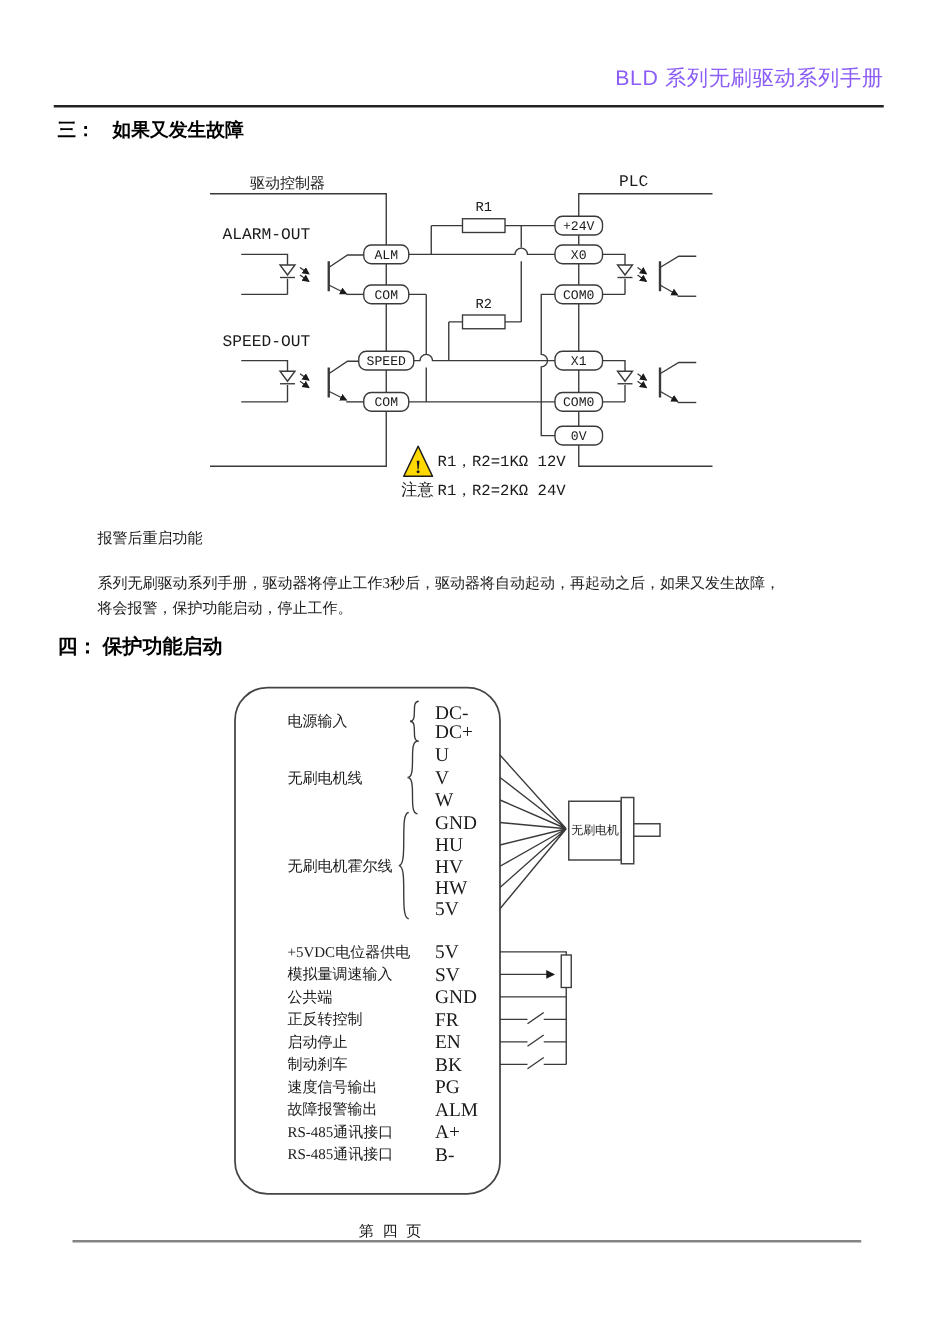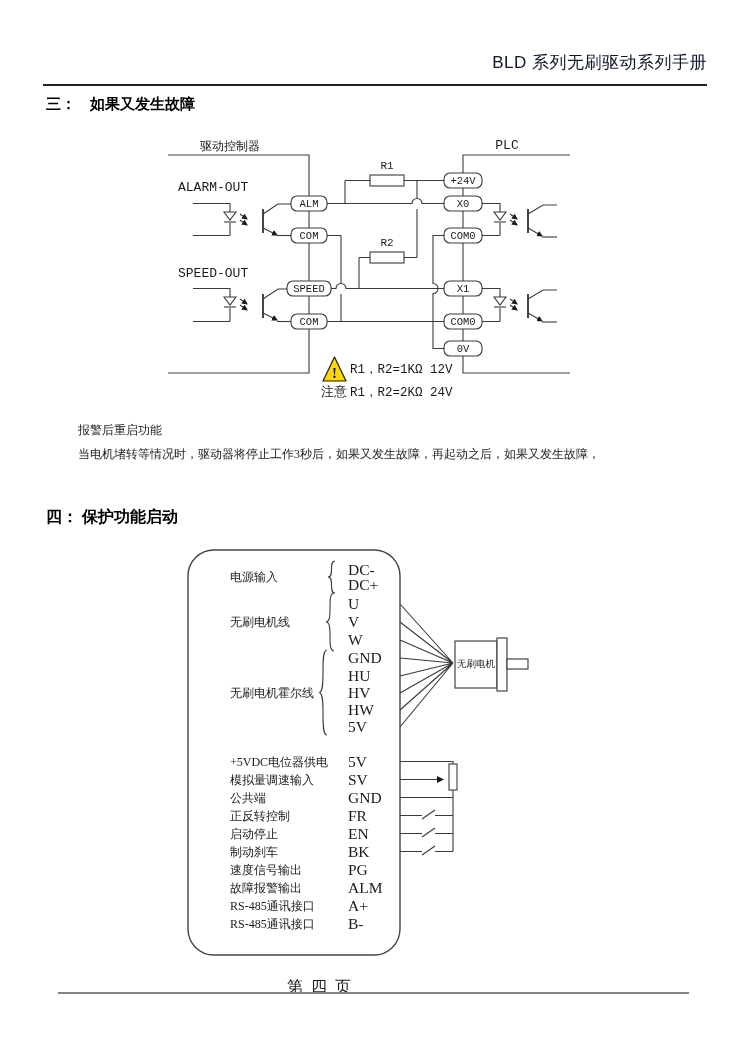--- a/index.html
+++ b/index.html
@@ -1,30 +1,30 @@
 <!DOCTYPE html>
 <html><head>
 <meta charset="utf-8">
 <style>
   html,body{margin:0;padding:0;background:#fff;}
   .page{position:relative;width:750px;height:1060px;background:#fff;overflow:hidden;
         font-family:"Liberation Serif","DejaVu Serif",serif;color:#1a1a1a;}
   .abs{position:absolute;}
   .header-title{top:51px;right:43px;font-family:"Liberation Sans","DejaVu Sans",sans-serif;
-        font-size:17px;color:#0f172a;letter-spacing:.5px;}
+        font-size:17px;color:#8b5cf6;letter-spacing:.5px;}
   .header-rule{top:84px;left:43px;width:664px;height:2px;background:#222;}
   .sec-head{left:46px;font-family:"Liberation Sans","DejaVu Sans",sans-serif;font-weight:bold;color:#000;
         display:flex;align-items:baseline;}
   .sec3{top:95px;font-size:15px;}
   .sec3 .gap{display:inline-block;width:14px;}
   .sec4{top:507px;font-size:16px;}
   .sec4 .gap{display:inline-block;width:4px;}
   .para{left:78px;top:420px;font-size:12px;line-height:20px;}
-  .para .p-title{margin-bottom:4px;}
-  .footer-label{left:287px;top:977px;font-size:16px;letter-spacing:2px;}
+  .para .p-title{margin-bottom:16px;}
+  .footer-label{left:287px;top:977px;font-size:12px;letter-spacing:2px;}
   .footer-rule{left:58px;top:992px;width:631px;height:2px;background:#848484;}
 
   
   svg{position:absolute;overflow:visible;}
   .wire{stroke:#3a3a3a;stroke-width:1.1;fill:none;}
   .wire2{stroke:#3a3a3a;stroke-width:1.9;fill:none;}
   .tbox{fill:#fff;stroke:#3a3a3a;stroke-width:1.1;}
   text{fill:#1a1a1a;}
   .mono10{font-family:"Liberation Mono","DejaVu Sans Mono",monospace;font-size:10.5px;text-anchor:middle;}
   .mono11{font-family:"Liberation Mono","DejaVu Sans Mono",monospace;font-size:11px;text-anchor:middle;}
@@ -183,21 +183,22 @@
       <polygon points="174.5,221 163,245 186,245" stroke="#1a1a1a" stroke-width="1.2" stroke-linejoin="round" fill="#ffd800"></polygon>
       <text class="excl" x="174.5" y="242">!</text>
       <text class="cjk13c" x="174" y="260">注意</text>
       <text class="mono12" x="190" y="237">R1，R2=1KΩ  12V</text>
       <text class="mono12" x="190" y="260">R1，R2=2KΩ  24V</text>
     </g>
   </svg>
 
   <div class="abs para">
     <div class="p-title">报警后重启功能</div>
-    <div>当电机堵转等情况时，驱动器将停止工作3秒后，如果又发生故障，再起动之后，如果又发生故障，</div>
+    <div>系列无刷驱动系列手册，驱动器将停止工作3秒后，驱动器将自动起动，再起动之后，如果又发生故障，</div>
+    <div>将会报警，保护功能启动，停止工作。</div>
   </div>
 
   <div class="abs sec-head sec4">
     <span>四：</span>
       <span class="gap"></span>
     <span>保护功能启动</span>
   </div>
 
   <svg style="left:185px;top:545px;" width="350" height="415" viewBox="0 0 350 415">
     <rect x="3" y="5" width="212" height="405" rx="26" fill="#fff" stroke="#444" stroke-width="1.4"></rect>

